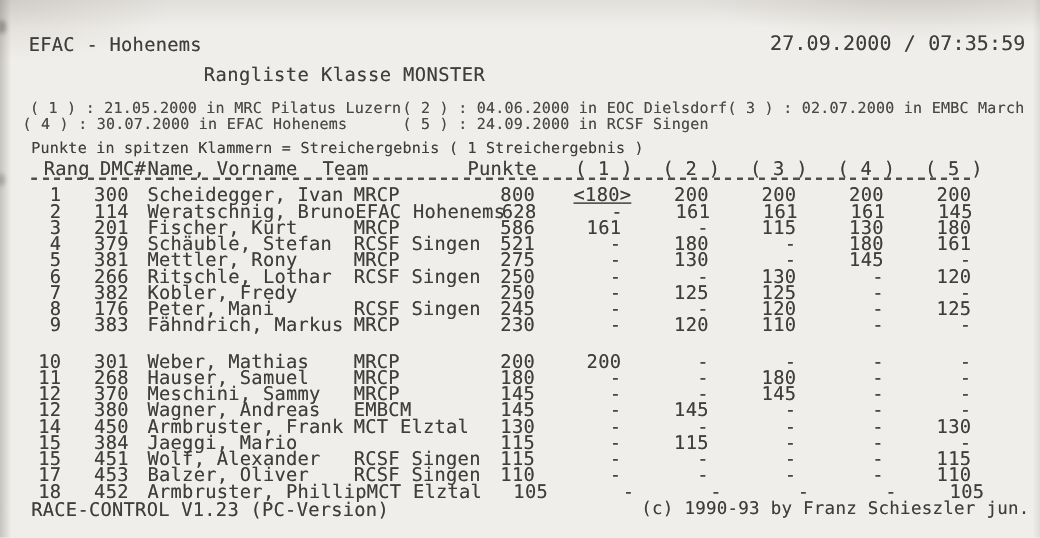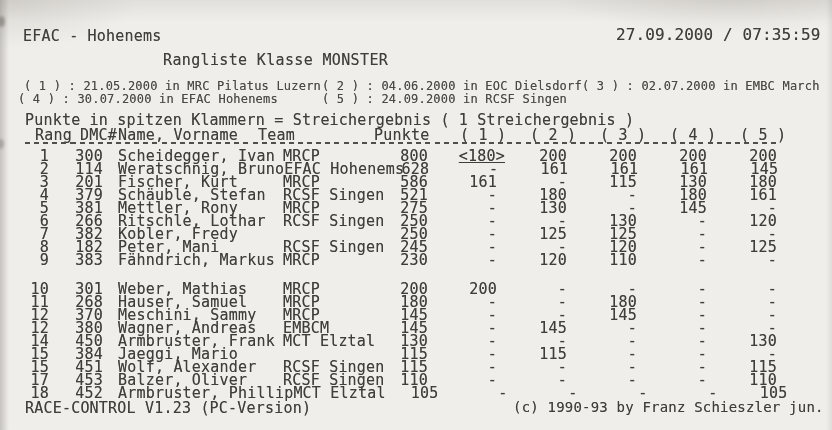--- a/index.html
+++ b/index.html
@@ -20,21 +20,21 @@
   .abs{position:absolute;white-space:nowrap;}
 
   #org{left:23px;top:27px;font-size:15px;}
   #dt{left:616px;top:25px;font-size:16px;letter-spacing:.1px;}
   #title{left:163px;top:51px;font-size:15px;letter-spacing:.35px;}
 
   .fn{font-size:12px;letter-spacing:.2px;color:#4a4946;margin-left:12px;}
   #fn1{left:12px;top:79px;} #fn2{left:310px;top:79px;} #fn3{left:570px;top:79px;}
   #fn4{left:6px;top:92px;} #fn5{left:310px;top:92px;}
 
-  #note{left:25px;top:111px;font-size:15px;}
+  #note{left:25px;top:111px;font-size:12px;}
 
   .hdr{position:absolute;top:126px;font-size:15px;white-space:nowrap;}
   #h-rank{left:35px;} #h-dmc{left:80px;} #h-name{left:118px;}
   #h-team{left:258px;} #h-pts{left:374px;}
   #h-r1{left:460px;} #h-r2{left:530px;} #h-r3{left:600px;} #h-r4{left:670px;} #h-r5{left:740px;}
 
   #sep{position:absolute;left:25px;top:142px;width:752px;height:2px;
        background:repeating-linear-gradient(90deg,#514f4c 0 5px,transparent 5px 9.1px);}
 
   .grp{position:absolute;left:0;width:832px;font-size:15px;}
@@ -171,21 +171,21 @@
       <span class="c team"></span>
       <span class="c pts">250</span>
       <span class="c race first">-</span>
       <span class="c race">125</span>
       <span class="c race">125</span>
       <span class="c race">-</span>
       <span class="c race">-</span>
     </div>
     <div class="trow">
       <span class="c rank">8</span>
-      <span class="c dmc">182</span>
+      <span class="c dmc">176</span>
       <span class="c name">Peter, Mani</span>
       <span class="c team">RCSF Singen</span>
       <span class="c pts">245</span>
       <span class="c race first">-</span>
       <span class="c race">-</span>
       <span class="c race">120</span>
       <span class="c race">-</span>
       <span class="c race">125</span>
     </div>
     <div class="trow">

